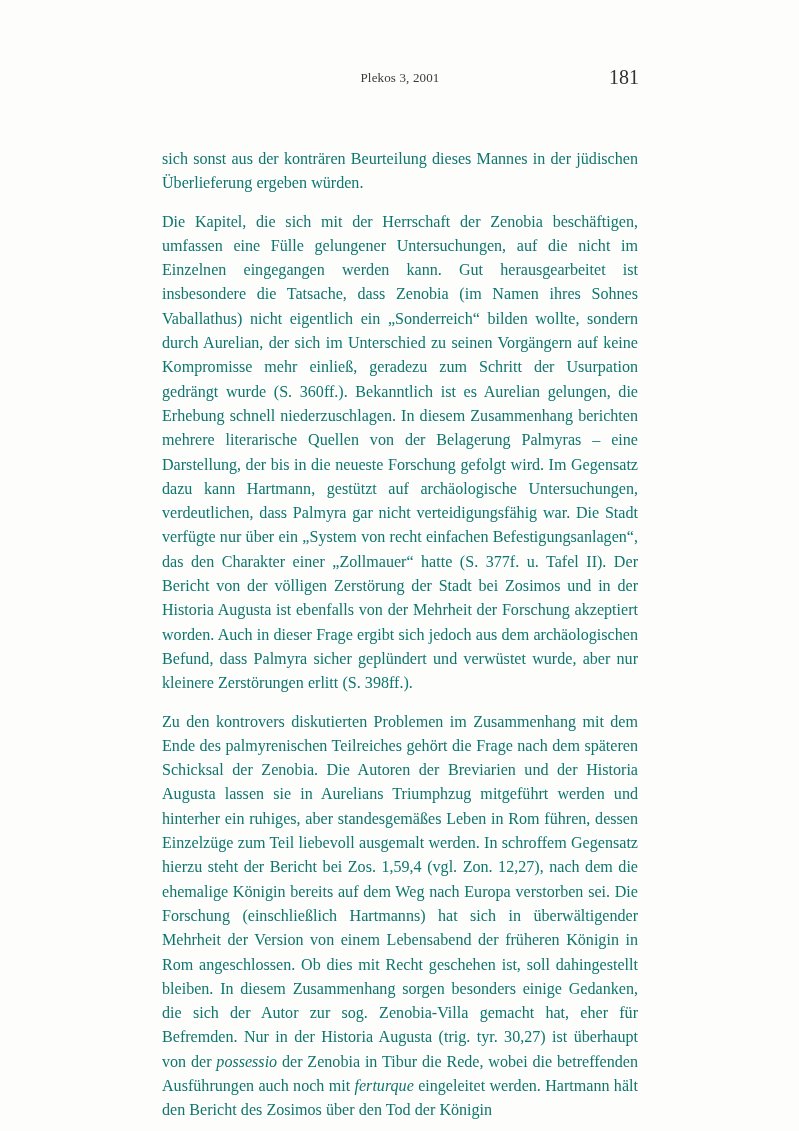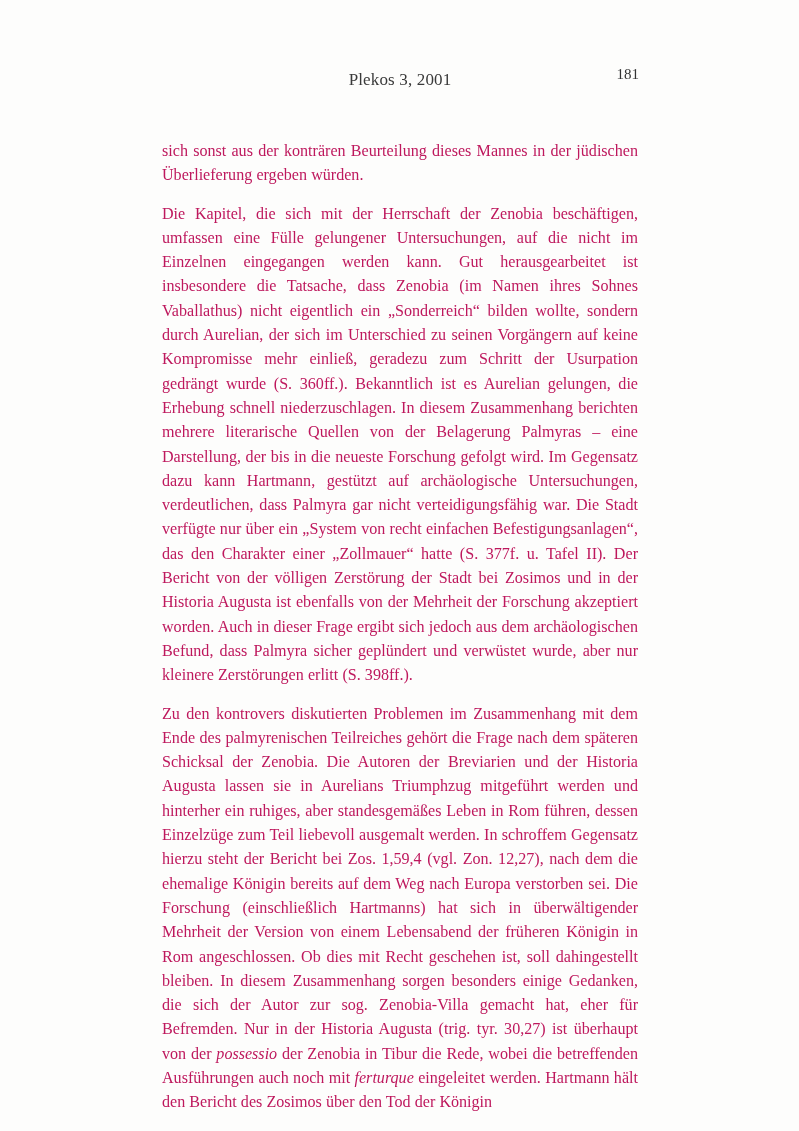--- a/index.html
+++ b/index.html
@@ -32,47 +32,47 @@
     left: 162px;
     width: 476px;
     height: 22px;
   }
   .running-head .journal {
     position: absolute;
     left: 0;
     right: 0;
     top: 0;
     text-align: center;
-    font-size: 17px;
+    font-size: 13px;
     letter-spacing: 0.15px;
     color: #3a3a3a;
   }
   .running-head .folio {
     position: absolute;
     right: -1px;
     top: -4px;
-    font-size: 15px;
+    font-size: 20px;
     color: #333333;
   }
 
   
   .textblock {
     position: absolute;
     top: 139px;
     left: 162px;
     width: 476px;
   }
 
   .para {
     font-size: 16.1px;
     line-height: 24.3px;
     text-align: justify;
     text-justify: inter-word;
-    margin: 0 0 14px 0;
-    color: #be185d;
+    margin: 8px 0 14px 0;
+    color: #0f766e;
     hyphens: manual;
     -webkit-hyphens: manual;
     word-spacing: 0.1px;
   }
   .para:last-child {
     margin-bottom: 0;
   }
 
   em.lat {
   }

